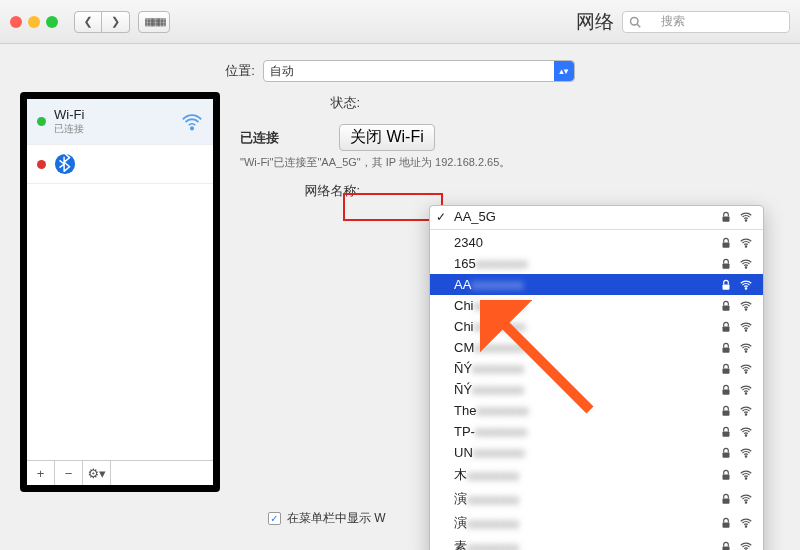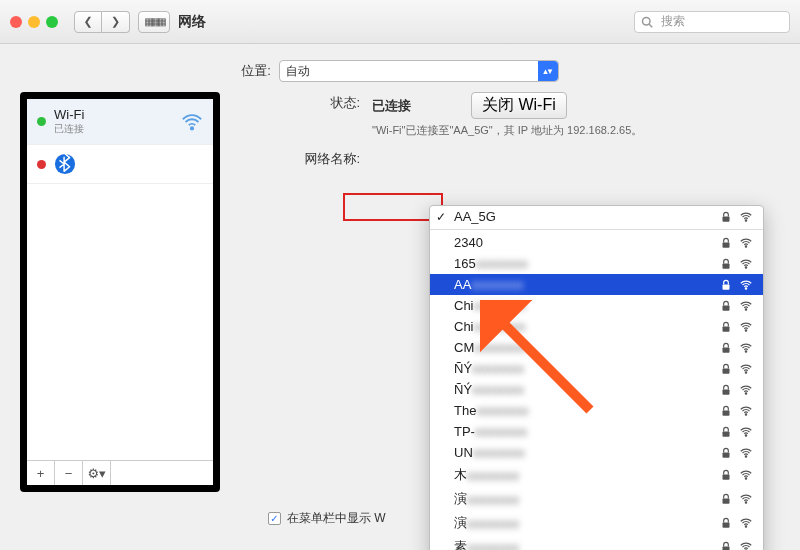--- a/index.html
+++ b/index.html
@@ -6,42 +6,42 @@
   body { width: 800px; height: 550px; background: #f0f0f0; overflow: hidden; position: relative; }
 
   .toolbar { height: 44px; background: linear-gradient(#f7f7f7,#e8e8e8); border-bottom: 1px solid #cfcfcf; display: flex; align-items: center; padding: 0 10px; gap: 8px; }
   .traffic { display:flex; gap:6px; }
   .traffic span { width:12px; height:12px; border-radius:50%; display:block; }
   .navbtns { display:flex; margin-left:8px; }
   .navbtn { width:28px; height:22px; border:1px solid #bbb; background:linear-gradient(#fff,#eee); display:flex; align-items:center; justify-content:center; font-size:11px; color:#555;}
   .navbtn:first-child { border-radius:4px 0 0 4px; }
   .navbtn:last-child { border-left:none; border-radius:0 4px 4px 0;}
   .gridbtn { width:32px; height:22px; border:1px solid #bbb; border-radius:4px; background:linear-gradient(#fff,#eee); display:flex; align-items:center; justify-content:center; color:#555; letter-spacing:-3px; font-size:10px;}
-  .title { flex:1; text-align:left; font-size:14px; color:#333;font-weight:bold;}
-  .search { width:156px; height:22px; border:1px solid #ccc; border-radius:4px; background:#fff; display:flex; align-items:center; gap:8px; padding:0 6px; color:#999; font-size:12px;}
+  .title { flex:1; text-align:right; font-size:19px; color:#333;}
+  .search { width:168px; height:22px; border:1px solid #ccc; border-radius:4px; background:#fff; display:flex; align-items:center; gap:20px; padding:0 6px; color:#999; font-size:12px;}
   .search svg { width:12px; height:12px; }
 
   .locrow { display:flex; align-items:center; justify-content:center; gap:8px; padding:16px 0 10px; font-size:13px; color:#333;}
-  .selectbox { width:280px; height:22px; background:#fff; border:1px solid #bbb; border-radius:4px; display:flex; align-items:center; padding:0 6px; font-size:12px; color:#333; position:relative;}
+  .selectbox { width:312px; height:22px; background:#fff; border:1px solid #bbb; border-radius:4px; display:flex; align-items:center; padding:0 6px; font-size:12px; color:#333; position:relative;}
   .selectbox .chev { position:absolute; right:0; top:0; width:20px; height:100%; background:#2f76ff; border-radius:0 4px 4px 0; display:flex; align-items:center; justify-content:center; color:#fff; font-size:9px;}
 
   .body { display:flex; padding:0 20px 20px; gap:20px; height: calc(100% - 130px);}
   .sidebar { width:200px; background:#fff; border:7px solid #000000; border-radius:4px; display:flex; flex-direction:column;}
   .svc { display:flex; align-items:center; gap:8px; padding:8px 10px; border-bottom:1px solid #eee;}
   .svc.sel { background:#eef3fa;}
   .dot { width:9px;height:9px;border-radius:50%; }
   .svc-txt { flex:1;}
   .svc-name{font-size:13px;color:#222;}
   .svc-stat{font-size:10px;color:#888;}
   .svc .ic { width:22px;height:22px; }
   .sb-foot { margin-top:auto; display:flex; border-top:1px solid #ccc;}
   .sb-foot span { width:28px;height:24px; display:flex; align-items:center; justify-content:center; border-right:1px solid #ccc; color:#555; font-size:13px;}
 
   .main { flex:1; display:flex; flex-direction:column; font-size:13px; color:#333;}
-  .row { display:flex; align-items:flex-start; gap:12px; margin-bottom:10px;}
+  .row { display:flex; align-items:flex-start; gap:12px; margin-bottom:10px;flex-direction:column;}
   .lbl { width:120px; text-align:right; padding-top:2px;}
   .aquabtn { background:linear-gradient(#fff,#e8e8e8); border:1px solid #bbb; border-radius:4px; padding:2px 10px; font-size:16px;}
   .status-block { display:flex; flex-direction:column;}
   .status-top{display:flex; align-items:center; gap:60px;}
   .desc { font-size:11px; color:#666; margin-top:4px; max-width:320px;}
   .redbox { border:2px solid #d22; position:absolute; left:343px; top:193px; width:100px; height:28px; pointer-events:none;}
 
   .checkrow { display:flex; align-items:center; gap:6px; position:absolute; left:268px; bottom:23px; font-size:12px; color:#333;}
   .checkbox { width:13px;height:13px; border:1px solid #999; border-radius:2px; background:#fff; display:flex; align-items:center; justify-content:center; color:#2f76ff; font-size:10px;}
 

